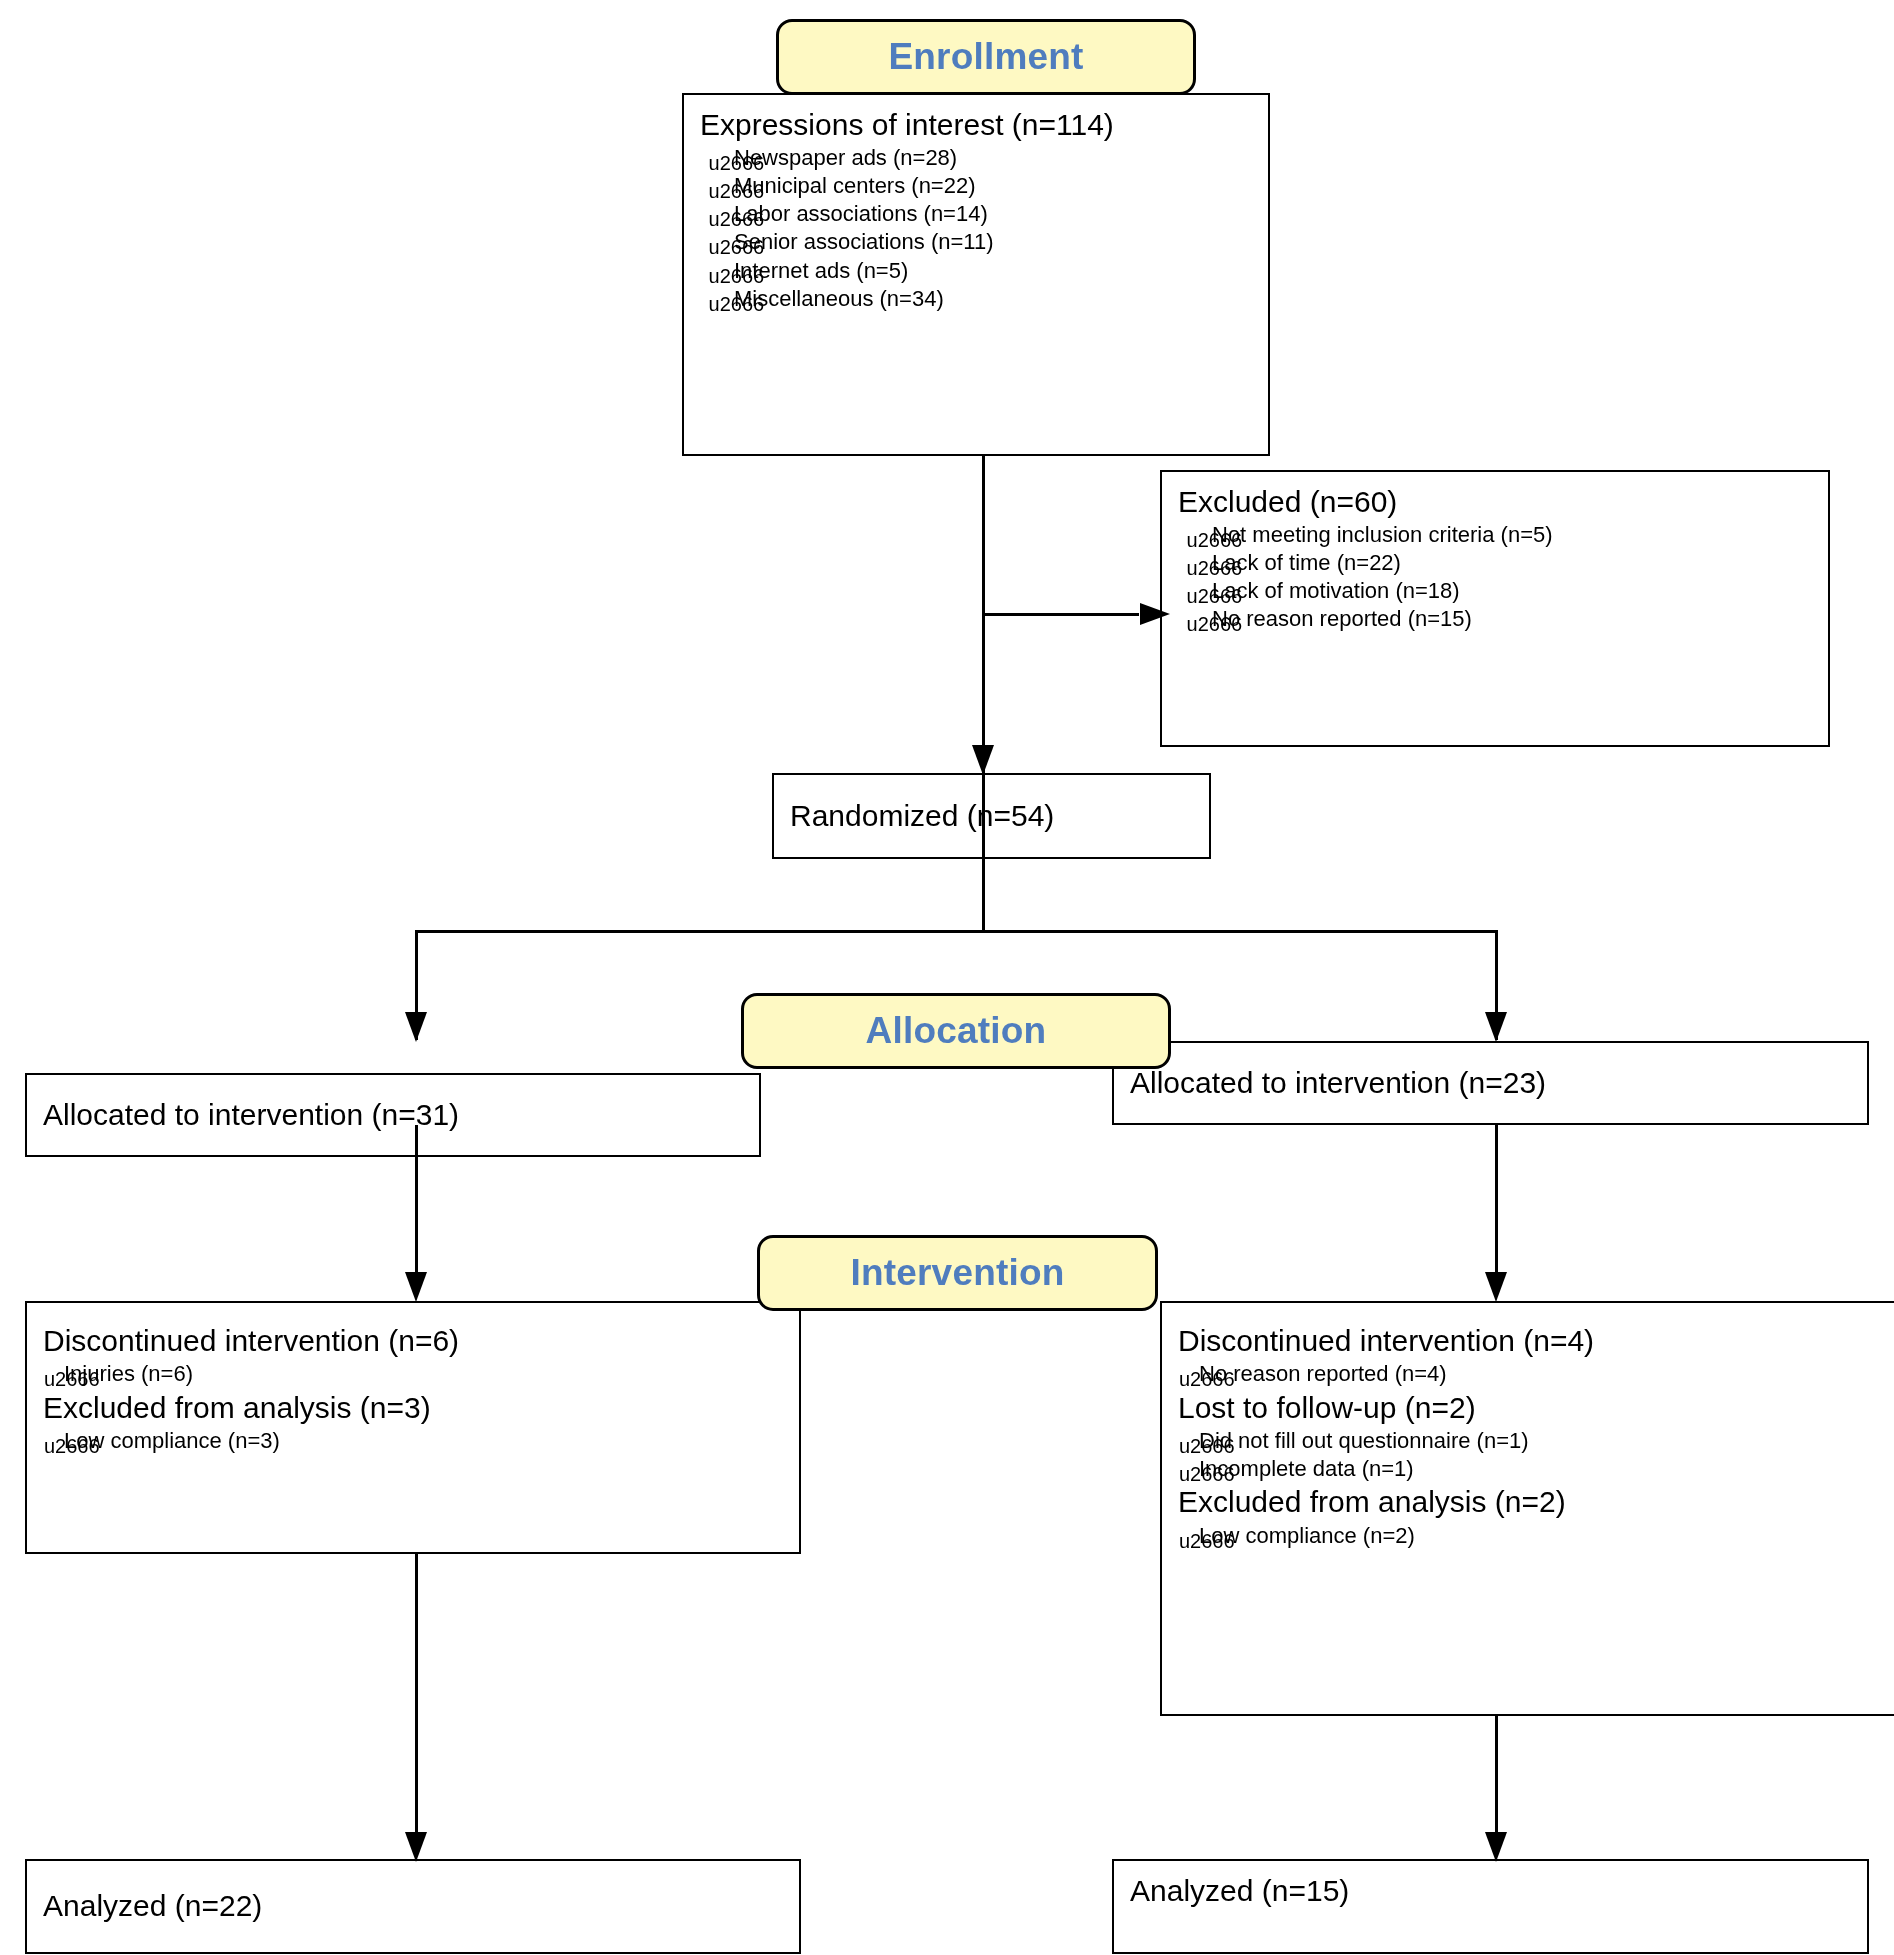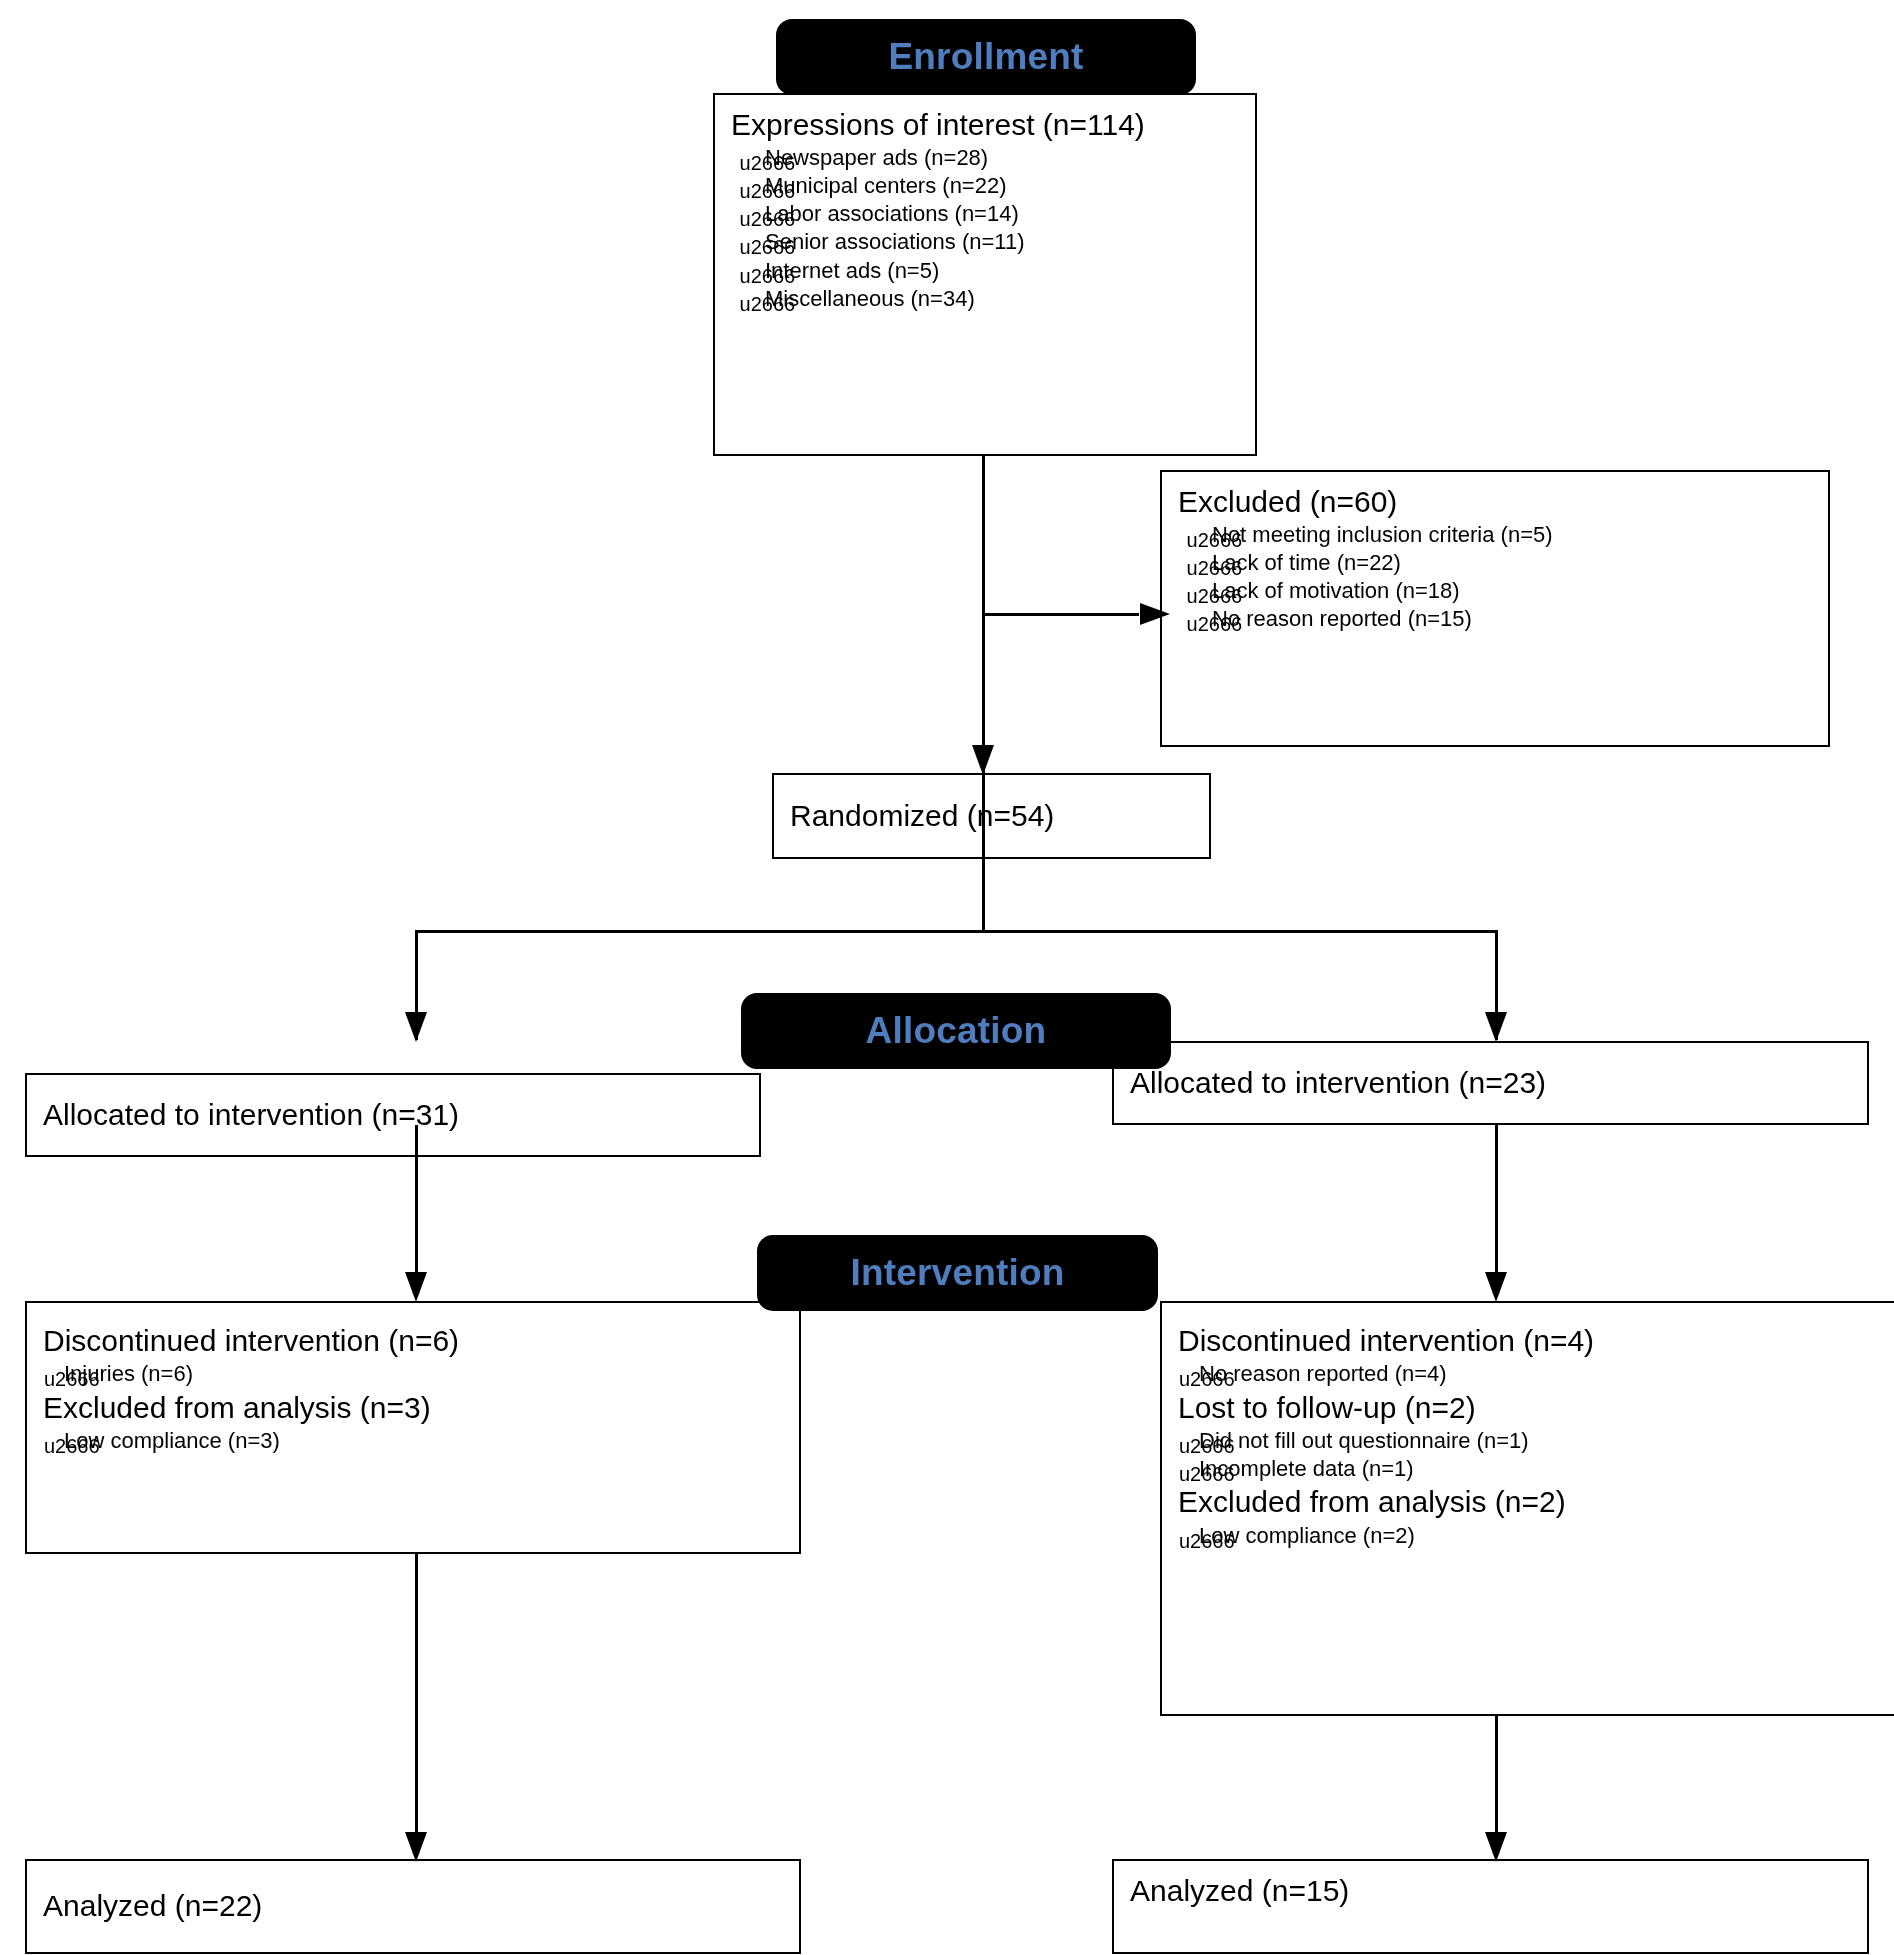--- a/index.html
+++ b/index.html
@@ -53,21 +53,21 @@
     line-height: 1.9;
   }
   
   .tight .bullet-list li { padding-left: 21px; }
   .tight .bullet-list li::before { left: 1px; }
 
   
   .stage-pill {
     position: absolute;
     box-sizing: border-box;
-    background: #000000;
+    background: #fef9c3;
     border: 3.8px solid #000000;
     border-radius: 16px;
     display: flex;
     align-items: center;
     justify-content: center;
     z-index: 20;
   }
   .stage-pill span {
     font-size: 37px;
     font-weight: bold;
@@ -105,21 +105,21 @@
     border-bottom: 11.5px solid transparent;
     border-left: 30px solid #000000;
     z-index: 2;
   }
 </style>
 </head>
 <body>
 
 <div id="canvas">
 
-  <div class="box" style="left:713px; top:93px; width:544px; height:363px;">
+  <div class="box" style="left:682px; top:93px; width:588px; height:363px;">
     <div class="box-text">Expressions of interest (n=114)</div>
     <ul class="bullet-list">
       <li>Newspaper ads (n=28)</li>
       <li>Municipal centers (n=22)</li>
       <li>Labor associations (n=14)</li>
       <li>Senior associations (n=11)</li>
       <li>Internet ads (n=5)</li>
       <li>Miscellaneous (n=34)</li>
     </ul>
   </div>

